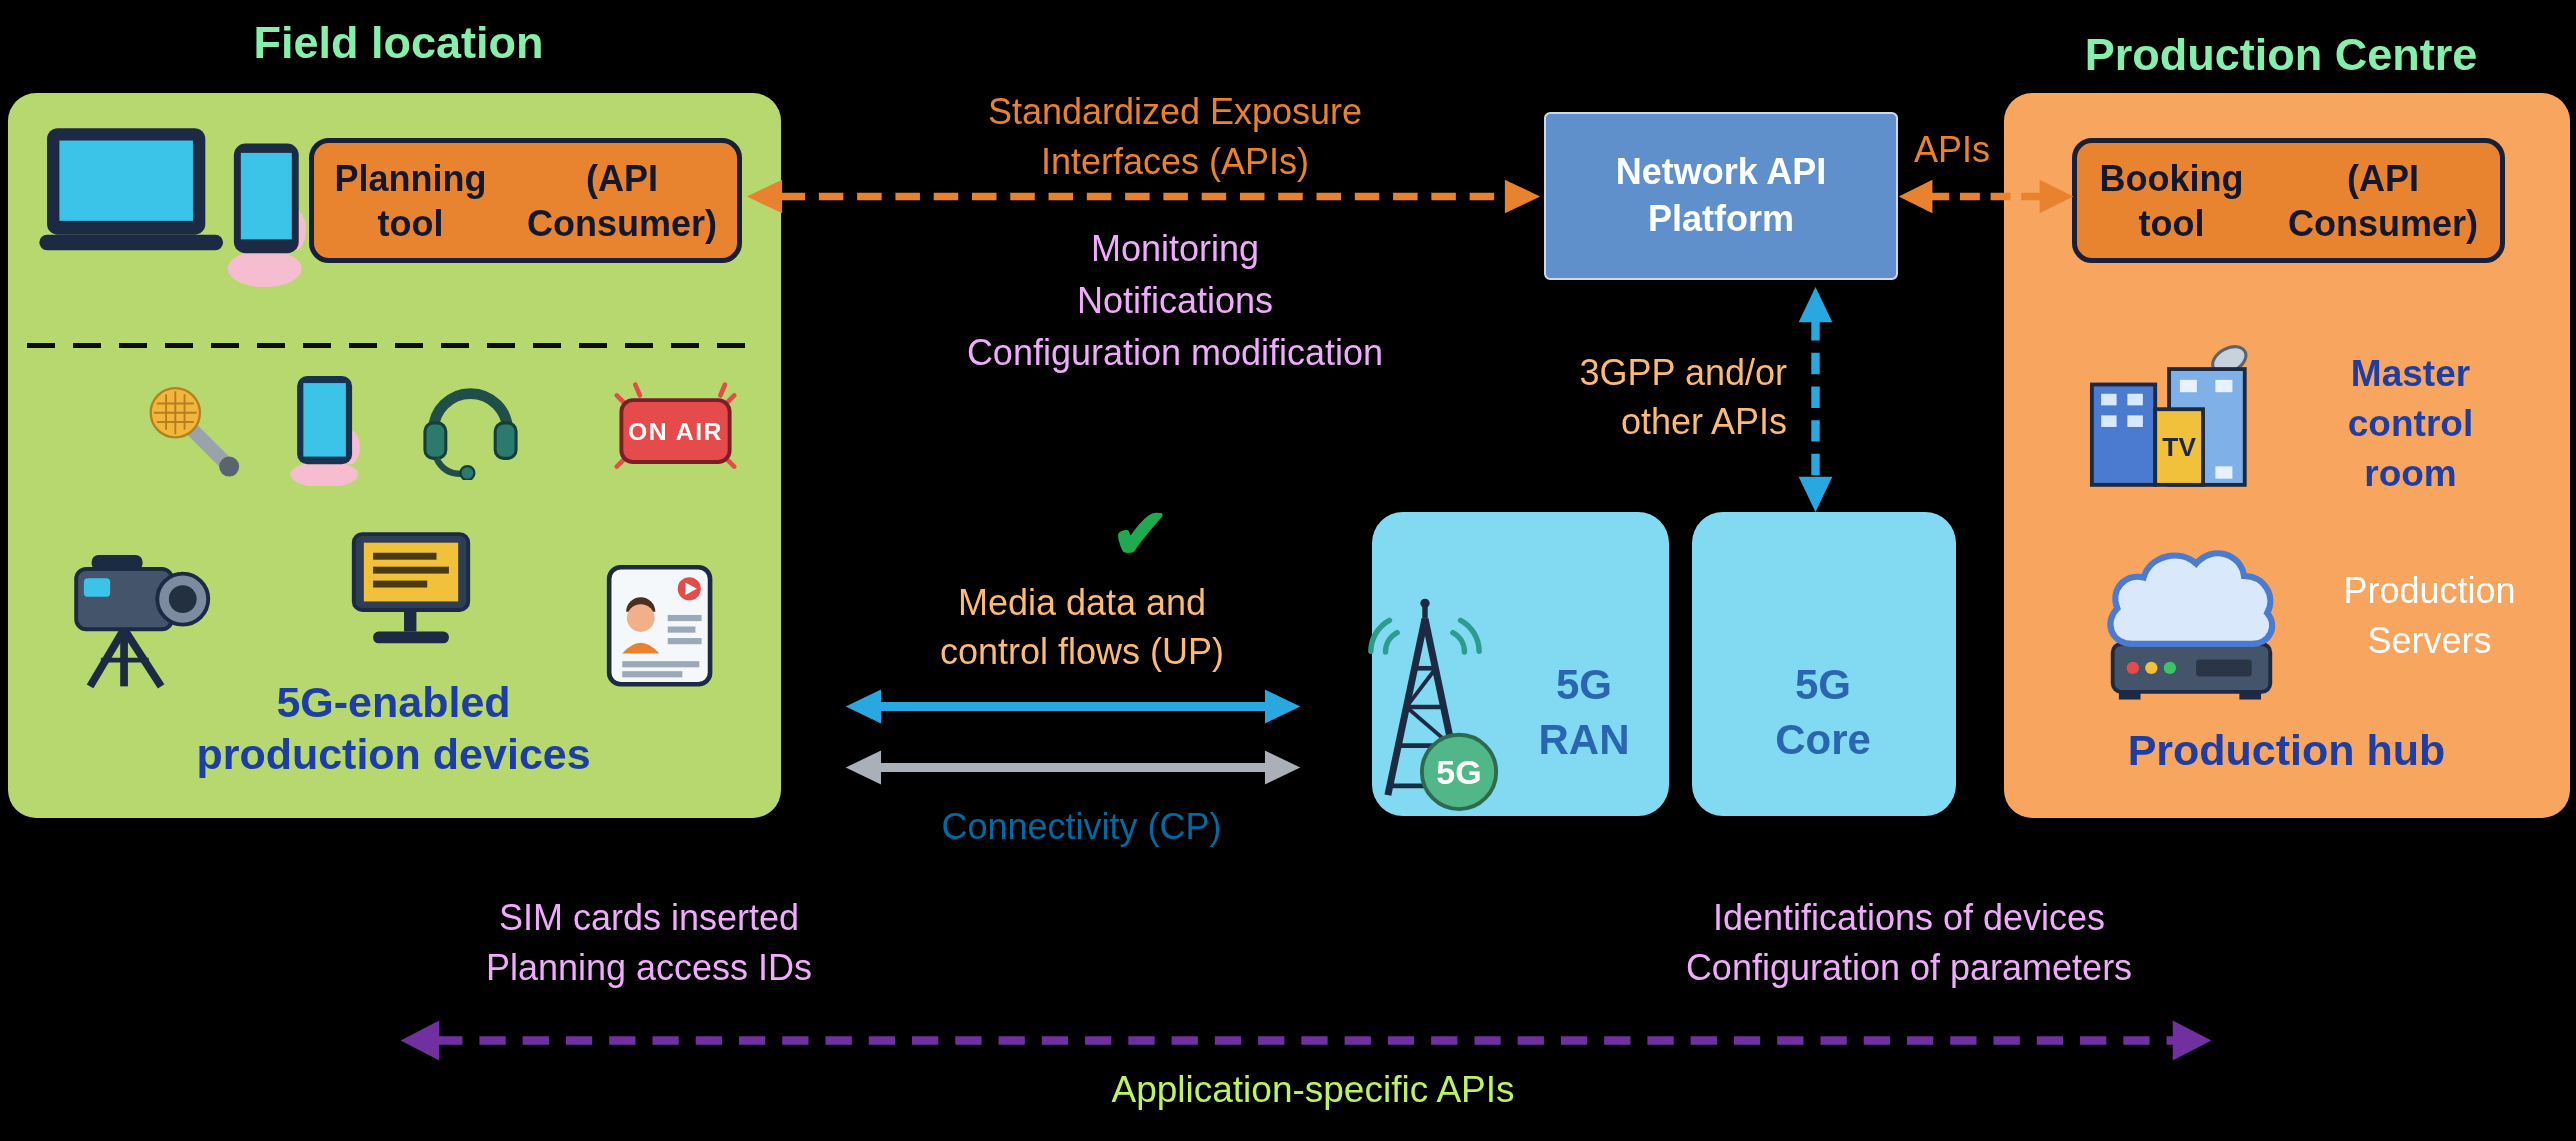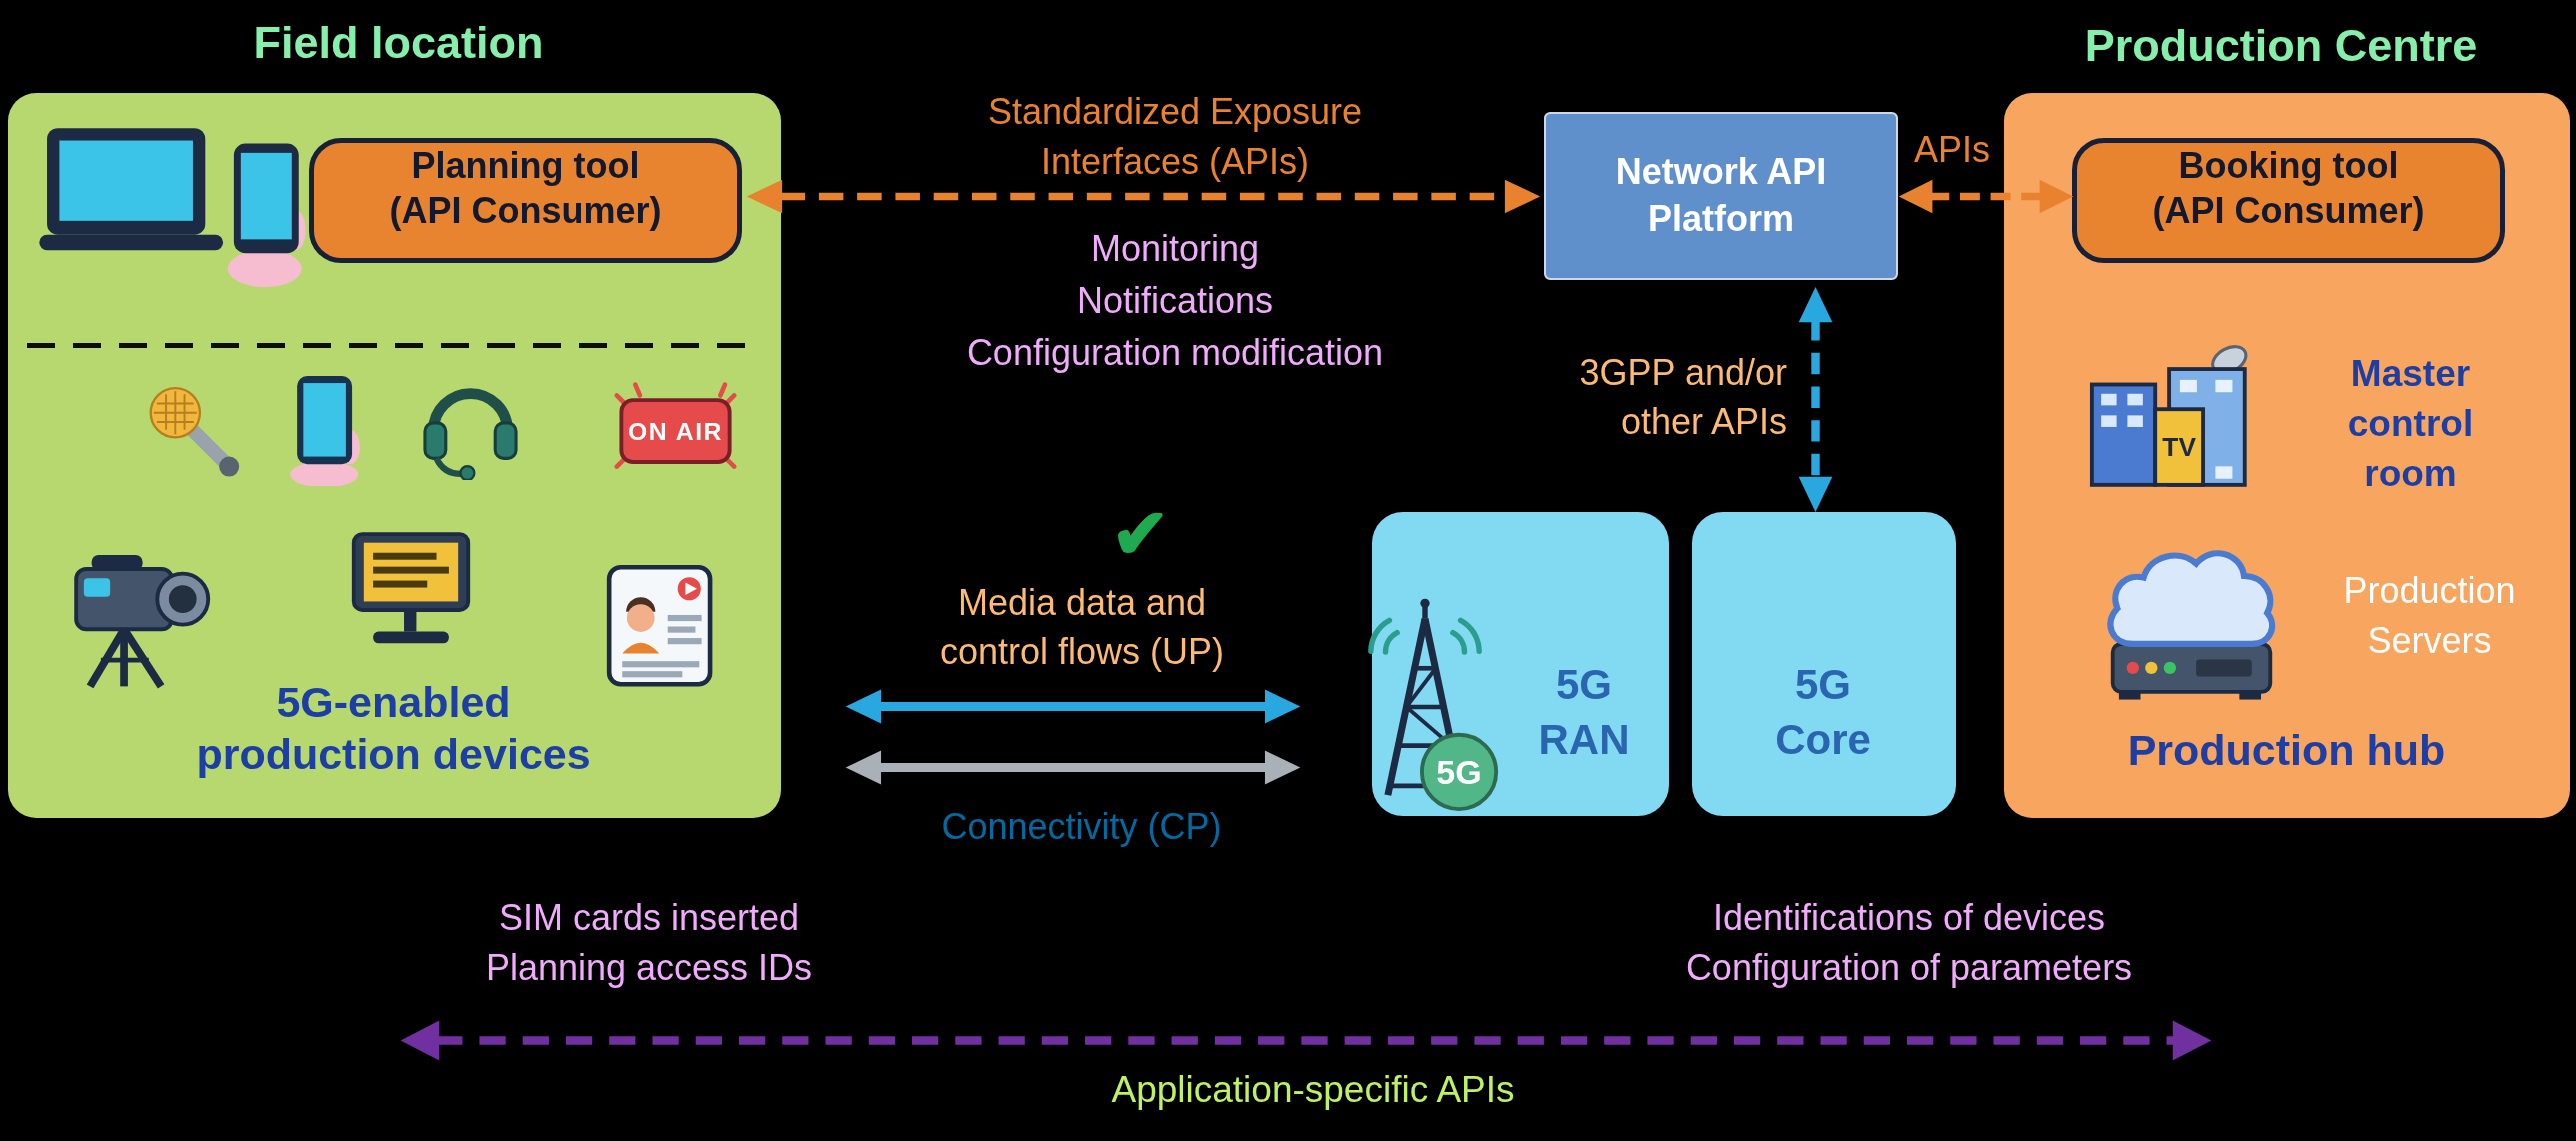--- a/index.html
+++ b/index.html
@@ -7,22 +7,22 @@
   #stage {
     position:relative; width:2576px; height:1142px; background:#000;
     font-family:"Liberation Sans", sans-serif; overflow:hidden;
   }
   .abs { position:absolute; }
   .title { font-size:45px; font-weight:bold; color:#86efac; text-align:center; }
   .panel { border-radius:28px; }
   .green-box { background:#b6d86e; }
   .orange-box { background:#f8a55f; }
   .tool-btn {
-    background:#e8842f; border:5.4px solid #182038; border-radius:32px;
-    display:flex; flex-direction:column; align-items:center; 
+    background:#e8842f; border:5.4px solid #182038; border-radius:20px;
+    display:flex; align-items:center; 
     font-weight:bold; font-size:36px; color:#12192e; line-height:1.25; text-align:center;
   }
   .nap {
     background:#6090cc; border:2.3px solid #cfd9e6; border-radius:6.2px;
     display:flex; flex-direction:column; align-items:center; justify-content:center;
     color:#ffffff; font-weight:bold; font-size:36px; line-height:1.3; text-align:center;
   }
   .cyan-box { background:#82d9f2; border-radius:31px; }
   .sep {
     height:5.4px;
@@ -43,21 +43,21 @@
   .check { font-size:70px; font-weight:bold; color:#1faa4f; }
   .white-t { color:#ffffff; }
   svg { display:block; }
 </style>
 </head>
 <body>
 
 <div id="stage">
 
   <div class="abs title" style="left:124px; top:17px; width:549px;">Field location</div>
-  <div class="abs title" style="left:2005px; top:20px; width:552px;">Production Centre</div>
+  <div class="abs title" style="left:2005px; top:29px; width:552px;">Production Centre</div>
 
   <div class="abs panel green-box" style="left:7.7px; top:93px; width:773px; height:725px;"></div>
 
   <svg class="abs" style="left:39px; top:122px;" width="267" height="166" viewBox="0 0 345 215">
     <rect x="10" y="8" width="205" height="138" rx="14" fill="#1d2a44"></rect>
     <rect x="26" y="24" width="173" height="104" fill="#3bc4e8"></rect>
     <rect x="0" y="146" width="238" height="20" rx="10" fill="#1d2a44"></rect>
     <ellipse cx="292" cy="190" rx="48" ry="24" fill="#f6bdd0"></ellipse>
     <ellipse cx="332" cy="140" rx="13" ry="26" fill="#f6bdd0"></ellipse>
     <rect x="252" y="28" width="84" height="142" rx="15" fill="#1d2a44"></rect>

